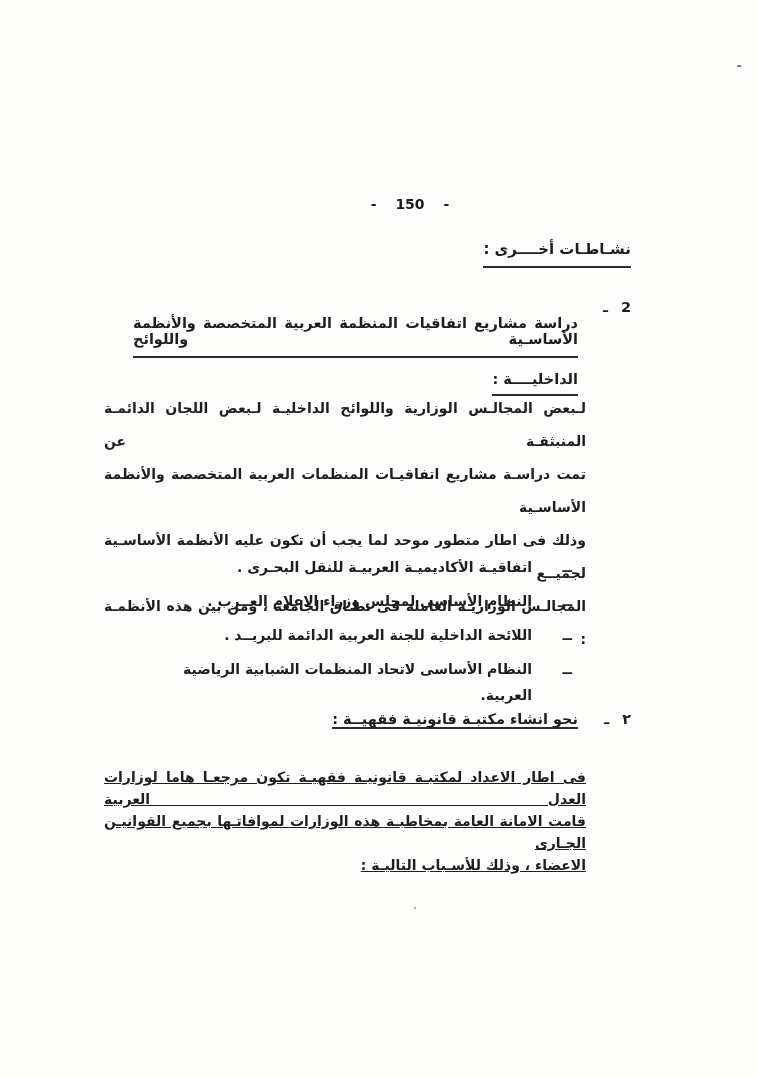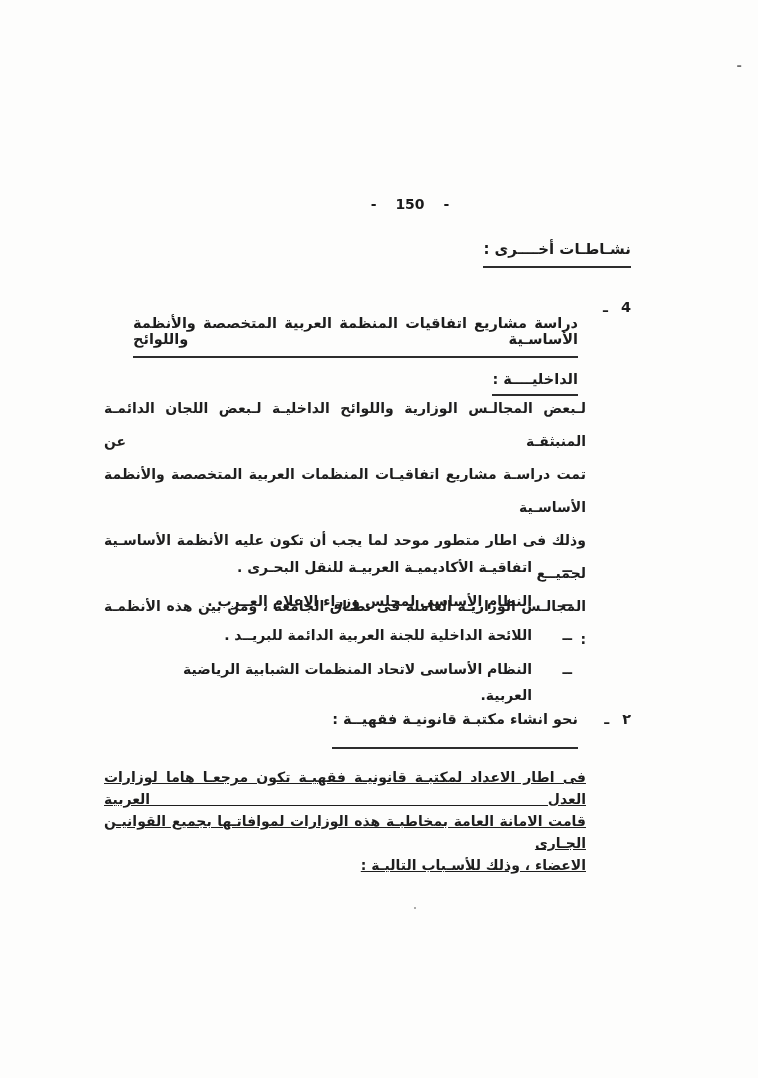--- a/index.html
+++ b/index.html
@@ -56,21 +56,21 @@
     margin-top:18px;
   }
   .heading-line-rest {
     display:inline-block;
     margin-top:13px;
     padding-bottom:7px;
     border-bottom:2px solid #2d2d2d;
   }
   .heading-inline {
     display:inline-block;
-    padding-bottom:20px;
+    padding-bottom:0;
     border-bottom:2px solid #2d2d2d;
   }
   
   .paragraph {
     position:absolute; right:172px; width:482px;
     direction:rtl; font-size:14px; color:#1e1e1e;
   }
   .para-1 { top:392px; }
   .para-1 .tline { line-height:33px; }
   .para-2 { top:766px; }
@@ -93,21 +93,21 @@
 <body>
 
 <div class="page">
 
   <span class="corner-mark">-</span>
 
   <div class="page-number">- 150 -</div>
 
   <div class="main-title">نشـاطـات أخــــرى :</div>
 
-  <div class="section-number num-1">4 ـ</div>
+  <div class="section-number num-1">2 ـ</div>
 
   <div class="heading-block hb-1">
     <div class="heading-line-full">دراسة مشاريع اتفاقيات المنظمة العربية المتخصصة والأنظمة الأساسـية واللوائح</div>
     <div class="heading-line-rest">الداخليــــة :</div>
   </div>
 
   <div class="paragraph para-1">
       <div class="tline">لـبعض المجالـس الوزارية واللوائح الداخليـة لـبعض اللجان الدائمـة المنبثقـة عن</div>
       <div class="tline">تمت دراسـة مشاريع اتفاقيـات المنظمات العربية المتخصصة والأنظمة الأساسـية</div>
       <div class="tline">وذلك فى اطار متطور موحد لما يجب أن تكون عليه الأنظمة الأساسـية لجميــع</div>

